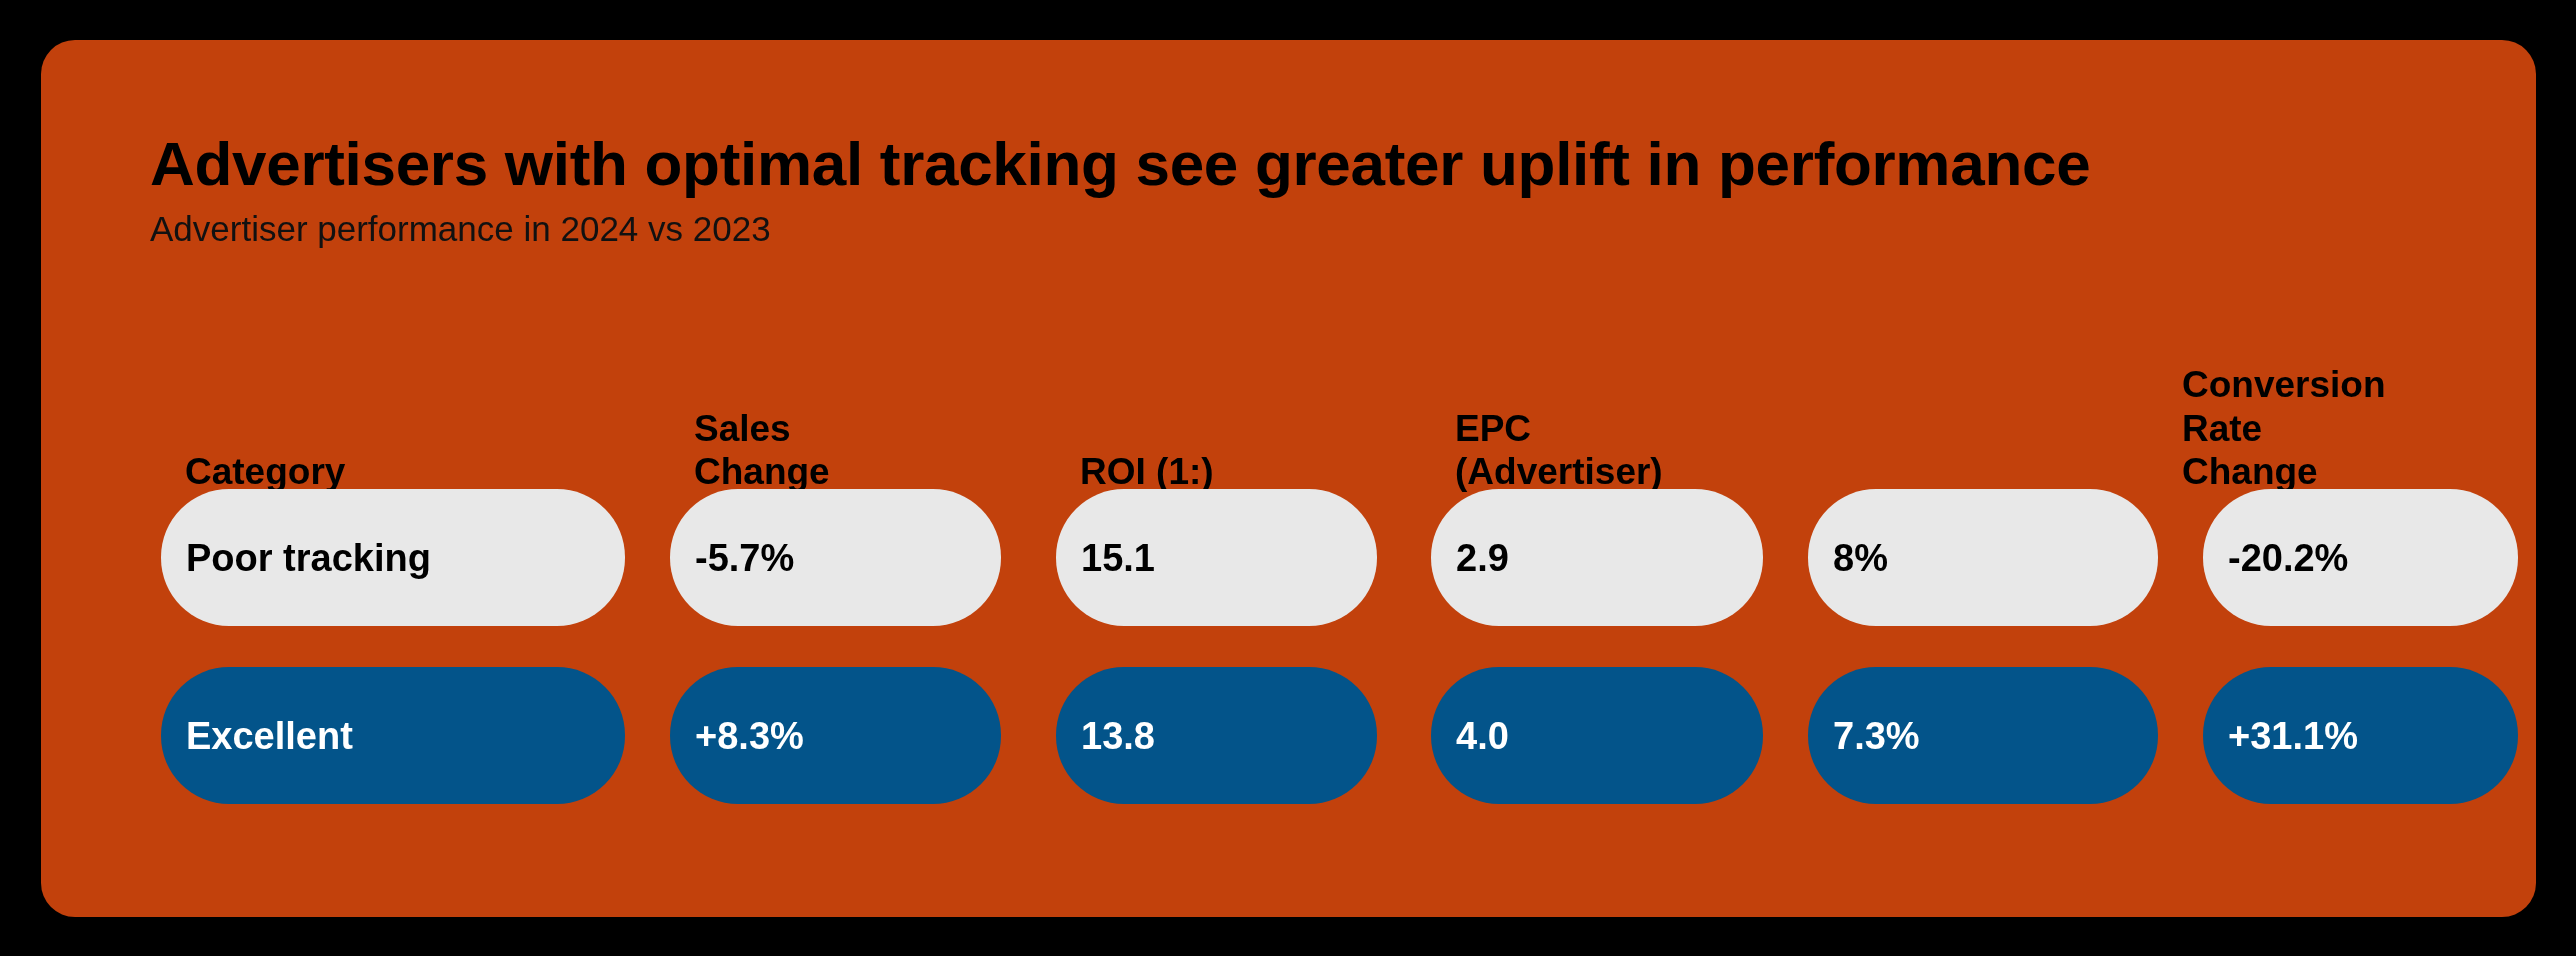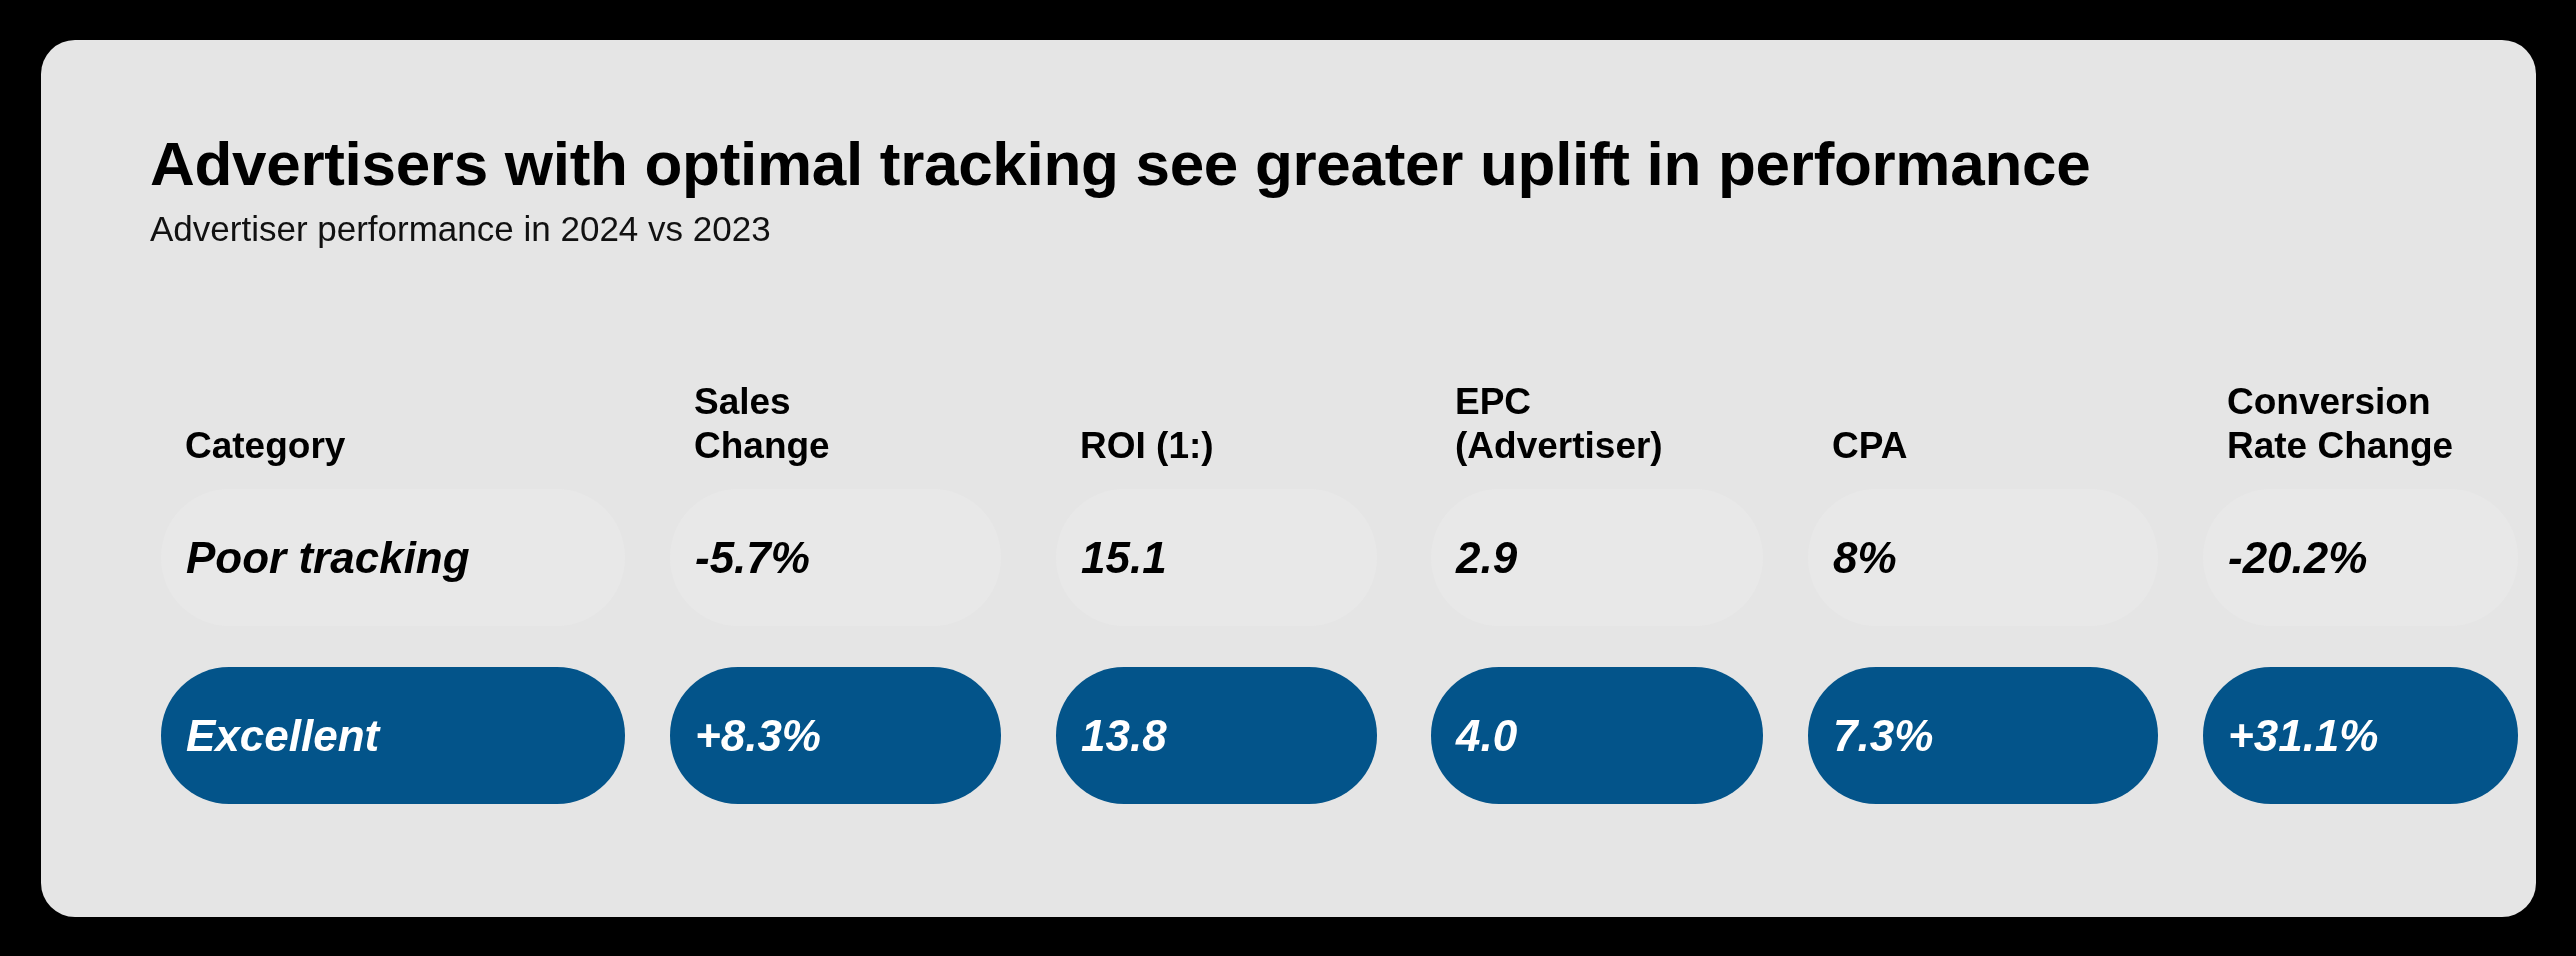--- a/index.html
+++ b/index.html
@@ -21,21 +21,21 @@
     background: #000000;
   }
 
   
   .card {
     position: absolute;
     left: 41px;
     top: 40px;
     width: 2495px;
     height: 877px;
-    background: #e5e5e5;
+    background: #c2410c;
     border-radius: 34px;
     box-sizing: border-box;
   }
 
   
   .titleblock {
     position: absolute;
     left: 109px;
     top: 91px;
     width: 2276px;
@@ -104,26 +104,25 @@
 
   .pill {
     height: 137px;
     border-radius: 68px;
     display: flex;
     align-items: center;
     box-sizing: border-box;
     padding-left: 25px;
   }
   .pill-text {
-    font-size: 44px;
+    font-size: 38px;
     font-weight: 700;
     line-height: 1;
     letter-spacing: 0px;
     white-space: nowrap;
-    font-style: italic;
   }
   .row-poor .pill { background: #e8e8e8; }
   .row-poor .pill-text { color: #000000; }
   .row-excellent .pill { background: #03548a; }
   .row-excellent .pill-text { color: #ffffff; }
 </style>
 </head>
 <body>
 
 <div id="stage">
@@ -140,21 +139,20 @@
         <div class="col-head">Category</div>
         <div class="spacer"></div>
         <div class="col-head">Sales
 Change</div>
         <div class="spacer"></div>
         <div class="col-head">ROI (1:)</div>
         <div class="spacer"></div>
         <div class="col-head">EPC
 (Advertiser)</div>
         <div class="spacer"></div>
-        <div class="col-head">CPA</div>
         <div class="spacer"></div>
         <div class="col-head">Conversion
 Rate Change</div>
       </div>
 
       <div class="grid-row data-row row-poor">
         <div class="pill">
           <span class="pill-text">Poor tracking</span>
         </div>
         <div class="spacer"></div>

